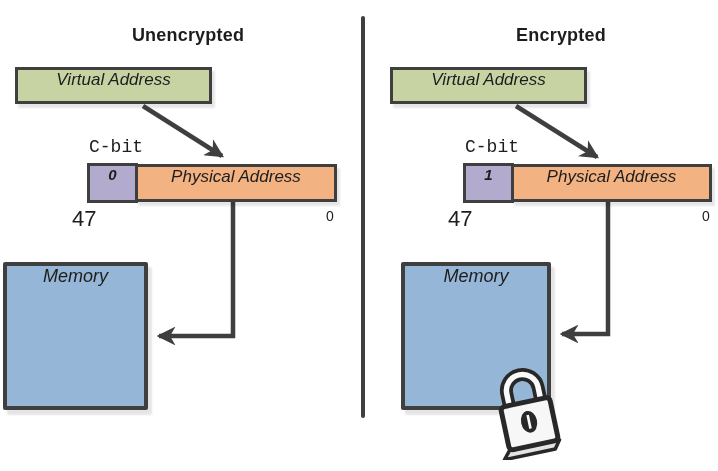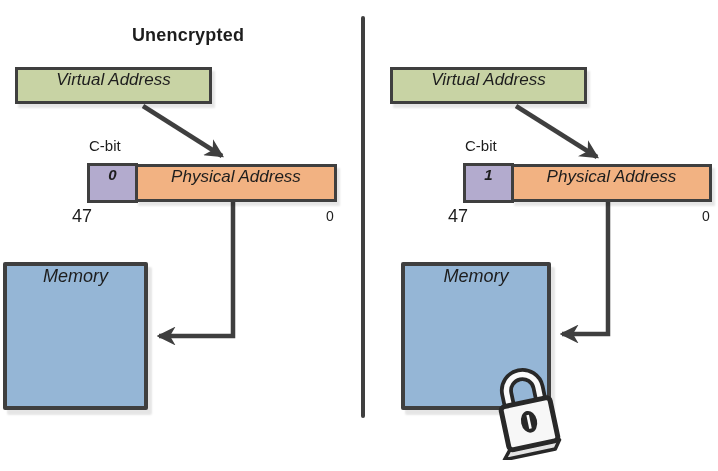--- a/index.html
+++ b/index.html
@@ -12,22 +12,22 @@
   .abs{position:absolute;}
   .panel-title{font-size:18px;font-weight:bold;text-align:center;letter-spacing:.2px;}
   .box{position:absolute;display:flex;align-items:flex-start;justify-content:center;
        border:3px solid var(--line);box-sizing:border-box;
        box-shadow:3px 4px 2px rgba(0,0,0,0.10);font-size:17px;font-style:italic;}
   .va-box{background:var(--green);}
   .cbit-box{background:var(--purple);box-shadow:none;z-index:2;font-size:15px;font-weight:600;}
   .pa-box{background:var(--orange);z-index:1;}
   .mem-box{background:var(--blue);border-width:4px;border-radius:2px;
            box-shadow:4px 5px 2px rgba(0,0,0,0.10);font-size:18px;}
-  .small-label{position:absolute;font-size:15px;}
-  .bit-high{position:absolute;font-size:18px;}
+  .small-label{position:absolute;font-size:18px;font-family:Liberation Mono, monospace;}
+  .bit-high{position:absolute;font-size:22px;}
   .bit-low{position:absolute;font-size:14px;}
   .divider{position:absolute;left:361px;top:16px;width:4px;height:402px;
            background:var(--line);border-radius:2px;}
   .overlay{position:absolute;left:0;top:0;width:718px;height:471px;pointer-events:none;}
   .watermark{position:absolute;right:13px;bottom:8px;font-size:13px;color:var(--wm);}
 </style>
 </head>
 <body>
 
 <div class="canvas">
@@ -49,20 +49,21 @@
 
   <div class="bit-high" style="left:72px;top:206px;">47</div>
   <div class="bit-low" style="left:326px;top:208px;">0</div>
 
   <div class="box mem-box" style="left:3px;top:262px;width:145px;height:148px;">
     <span>Memory</span>
   </div>
 
   <div class="divider"></div>
 
+  <div class="abs panel-title" style="left:481px;top:25px;width:160px;">Encrypted</div>
 
   <div class="box va-box" style="left:390px;top:67px;width:197px;height:37px;">
     <span>Virtual Address</span>
   </div>
 
   <div class="small-label" style="left:465px;top:137px;">C-bit</div>
 
   <div class="box cbit-box" style="left:463px;top:163px;width:51px;height:40px;">
     <span>1</span>
   </div>

